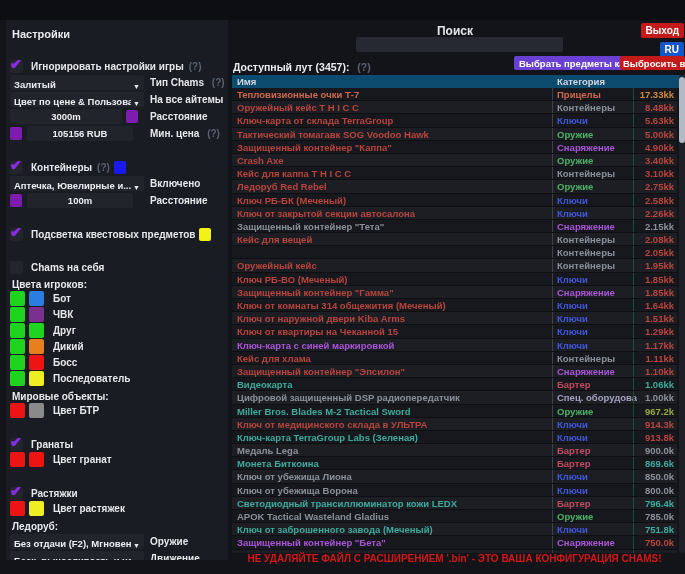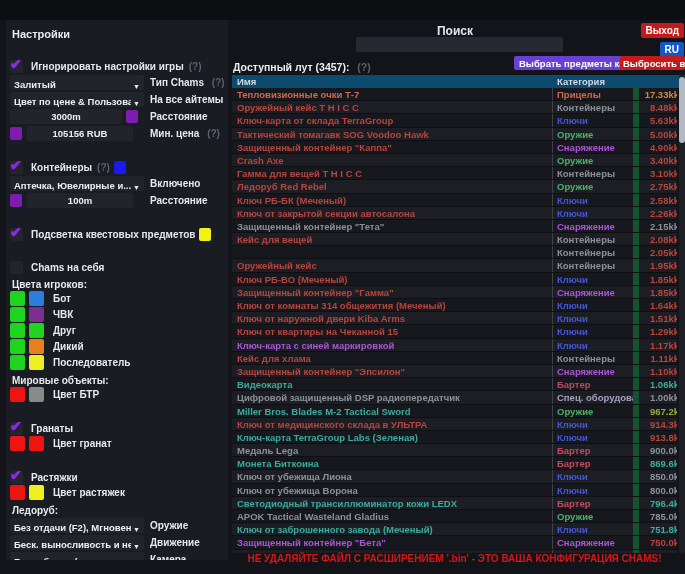--- a/index.html
+++ b/index.html
@@ -41,21 +41,21 @@
   .thead{position:absolute;left:232px;top:75px;width:486px;height:13px;background:#0c4a6e;color:#d4d8df;font-size:9.5px;font-weight:700;padding-left:44px;}
   .thead .h-name{position:absolute;left:5px;top:0;line-height:13px;}
   .thead .h-cat{position:absolute;left:325px;top:0;line-height:13px;}
   .thead .h-price{position:absolute;right:9px;top:0;line-height:13px;}
   .tbody{position:absolute;left:232px;top:88px;width:445px;height:465px;overflow:hidden;}
   .trow{position:relative;height:13.2px;line-height:13.2px;font-size:9.5px;font-weight:700;border-bottom:1px solid #0e0f12;box-sizing:border-box;}
   .trow:nth-child(odd){background:#17181d;}
   .trow:nth-child(even){background:#1c1e24;}
   .td-name{position:absolute;left:0;top:0;width:318px;padding-left:5px;white-space:nowrap;overflow:hidden;}
   .td-cat{position:absolute;left:320px;top:0;width:80px;padding-left:4px;border-left:1px solid #3d414b;height:100%;white-space:nowrap;overflow:hidden;}
-  .td-price{position:absolute;left:401px;top:0;width:40px;padding-right:3px;border-left:6px solid #14532d;height:100%;text-align:right;white-space:nowrap;}
+  .td-price{position:absolute;left:401px;top:0;width:40px;padding-right:3px;border-left:1px solid #14532d;height:100%;text-align:right;white-space:nowrap;}
   .sbar{position:absolute;left:679px;top:75px;width:6px;height:478px;background:#1e2026;border-radius:3px;}
   .sbar .thumb{position:absolute;left:0;top:2px;width:6px;height:66px;background:#b4bac4;border-radius:3px;}
   .warning{position:absolute;left:232px;top:553px;width:445px;text-align:center;font-size:10px;font-weight:700;color:#d41717;white-space:nowrap;}
   
   .fc-salmon{color:#cf6a4c}.fc-red{color:#b8443d}.fc-gray{color:#8a9099}.fc-teal{color:#3dab9b}
   .fc-magenta{color:#a955d6}.fc-blue{color:#4156d8}.fc-green{color:#4cb266}.fc-pink{color:#c04a60}
   .fc-lavender{color:#a79fc0}.fc-orange{color:#cd8a3f}.fc-olive{color:#97a83e}
 </style>
 </head>
 <body>
@@ -138,20 +138,25 @@
           <span class="sw-big" style="background: rgb(31, 212, 31);"></span>
           <span class="pair-lbl">Друг</span>
         </div>
         <div class="sb-row r-pair">
           <span class="sw-big" style="background: rgb(31, 212, 31);"></span>
           <span class="sw-big" style="background: rgb(232, 127, 30);"></span>
           <span class="pair-lbl">Дикий</span>
         </div>
         <div class="sb-row r-pair">
           <span class="sw-big" style="background: rgb(31, 212, 31);"></span>
+          <span class="sw-big" style="background: rgb(238, 20, 20);"></span>
+          <span class="pair-lbl">Босс</span>
+        </div>
+        <div class="sb-row r-pair">
+          <span class="sw-big" style="background: rgb(31, 212, 31);"></span>
           <span class="sw-big" style="background: rgb(238, 238, 34);"></span>
           <span class="pair-lbl">Последователь</span>
         </div>
         <div class="sb-section">Мировые объекты:</div>
         <div class="sb-row r-pair">
           <span class="sw-big" style="background: rgb(238, 20, 20);"></span>
           <span class="sw-big" style="background: rgb(138, 138, 138);"></span>
           <span class="pair-lbl">Цвет БТР</span>
         </div>
         <div class="sb-row r-check">
@@ -243,21 +248,21 @@
         <span class="td-name fc-red">Защищенный контейнер "Каппа"</span>
         <span class="td-cat fc-magenta">Снаряжение</span>
         <span class="td-price fc-red">4.90kk</span>
       </div>
       <div class="trow">
         <span class="td-name fc-red">Crash Axe</span>
         <span class="td-cat fc-green">Оружие</span>
         <span class="td-price fc-red">3.40kk</span>
       </div>
       <div class="trow">
-        <span class="td-name fc-red">Гамма для вещей T H I C C</span>
+        <span class="td-name fc-red">Кейс для каппа T H I C C</span>
         <span class="td-cat fc-gray">Контейнеры</span>
         <span class="td-price fc-red">3.10kk</span>
       </div>
       <div class="trow">
         <span class="td-name fc-red">Ледоруб Red Rebel</span>
         <span class="td-cat fc-green">Оружие</span>
         <span class="td-price fc-red">2.75kk</span>
       </div>
       <div class="trow">
         <span class="td-name fc-red">Ключ РБ-БК (Меченый)</span>

